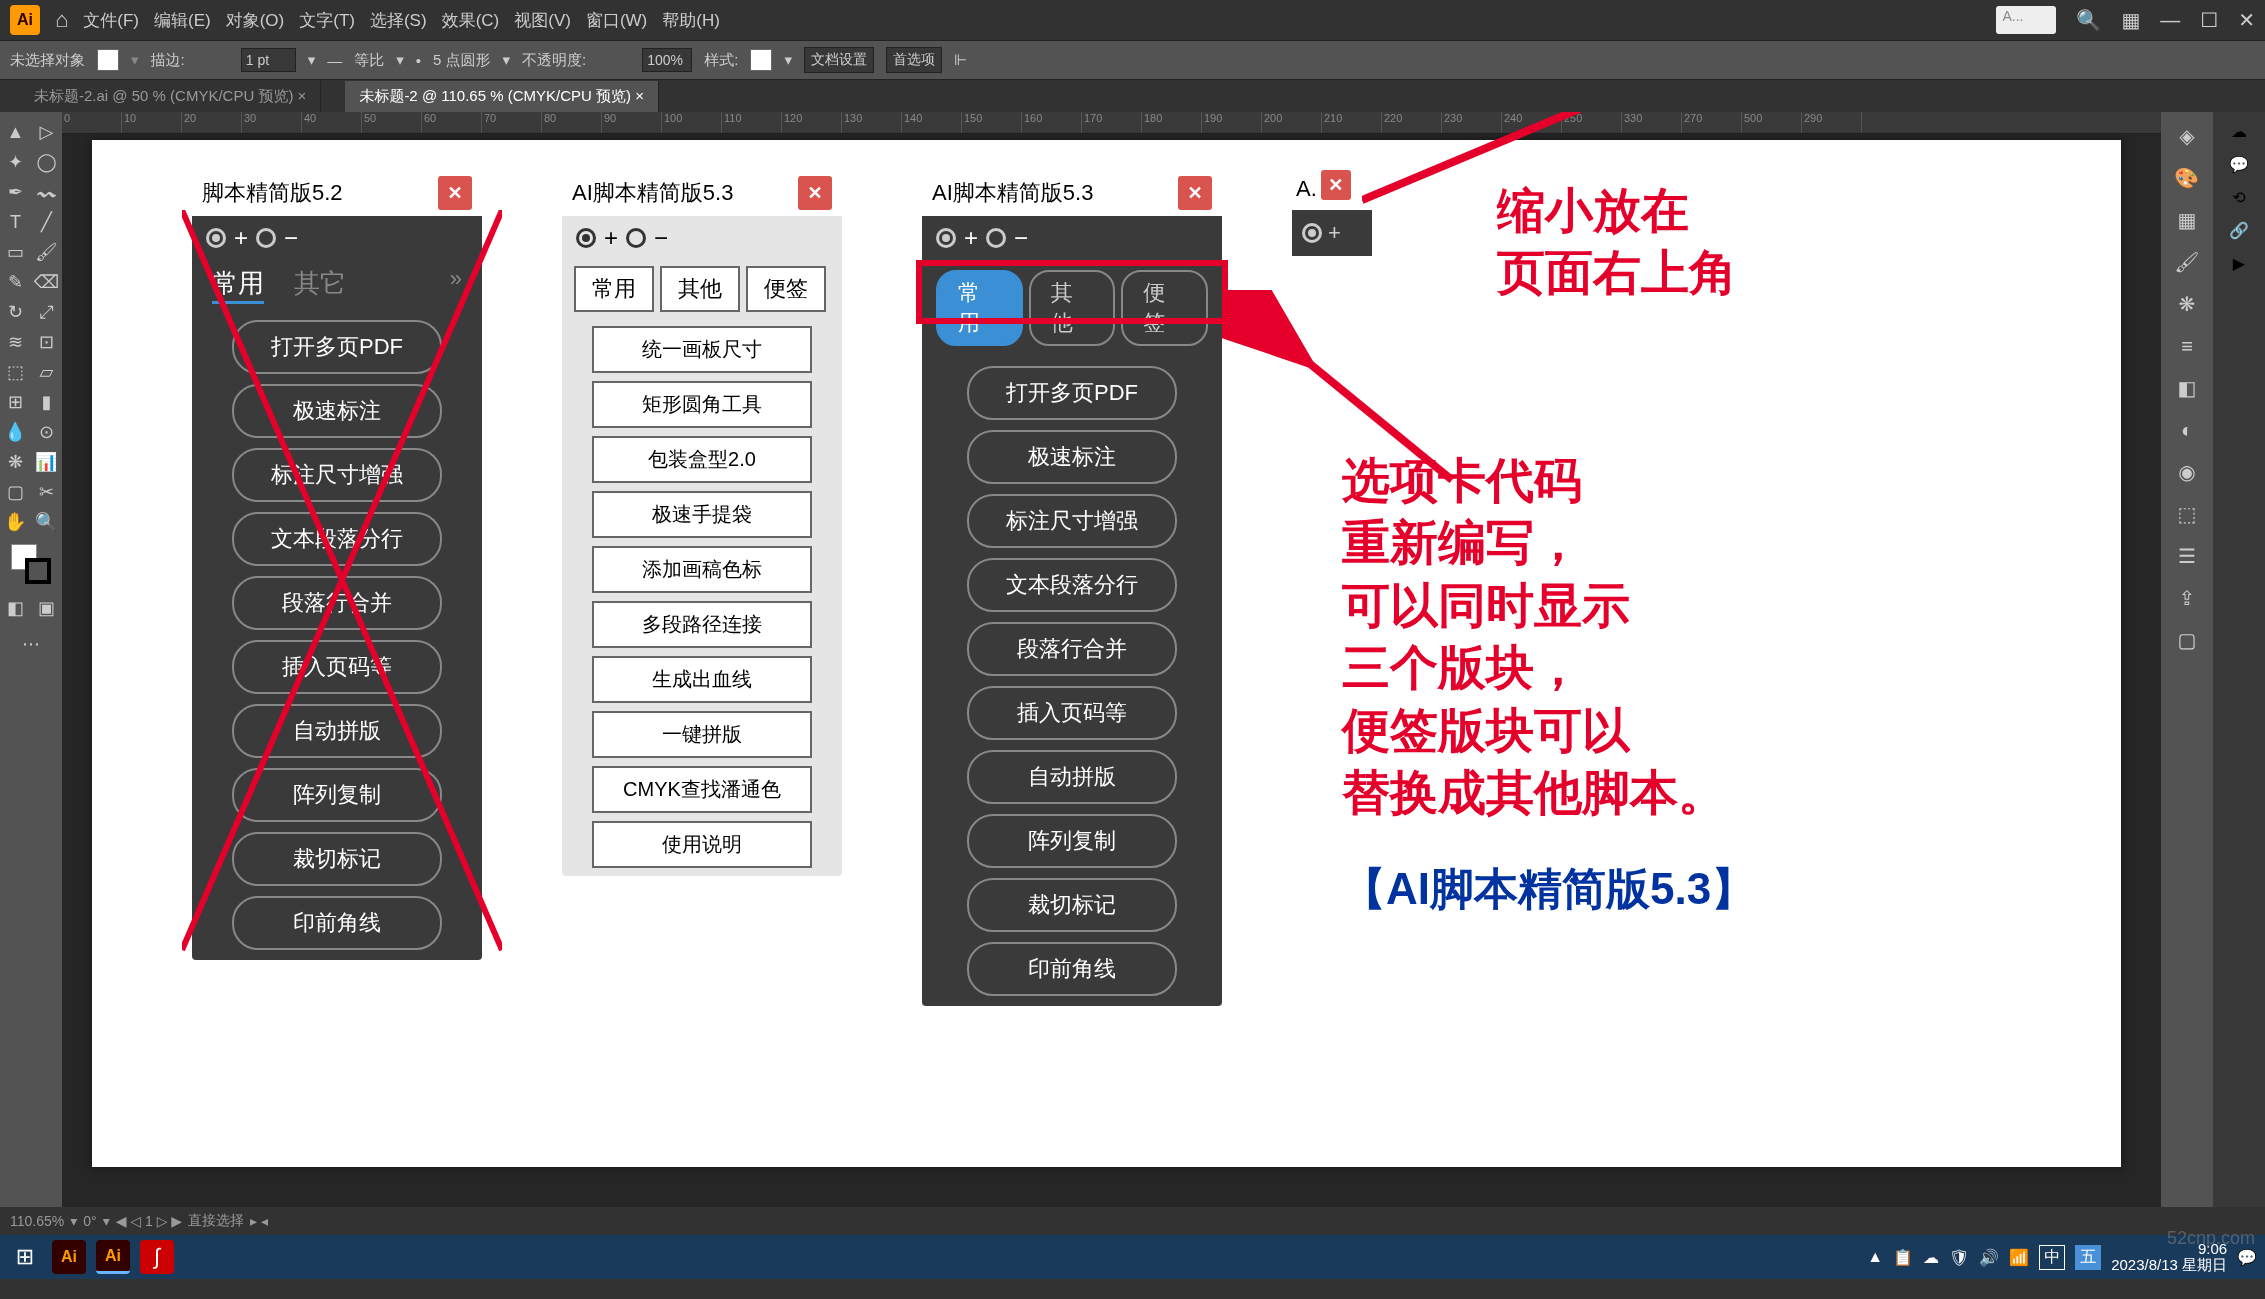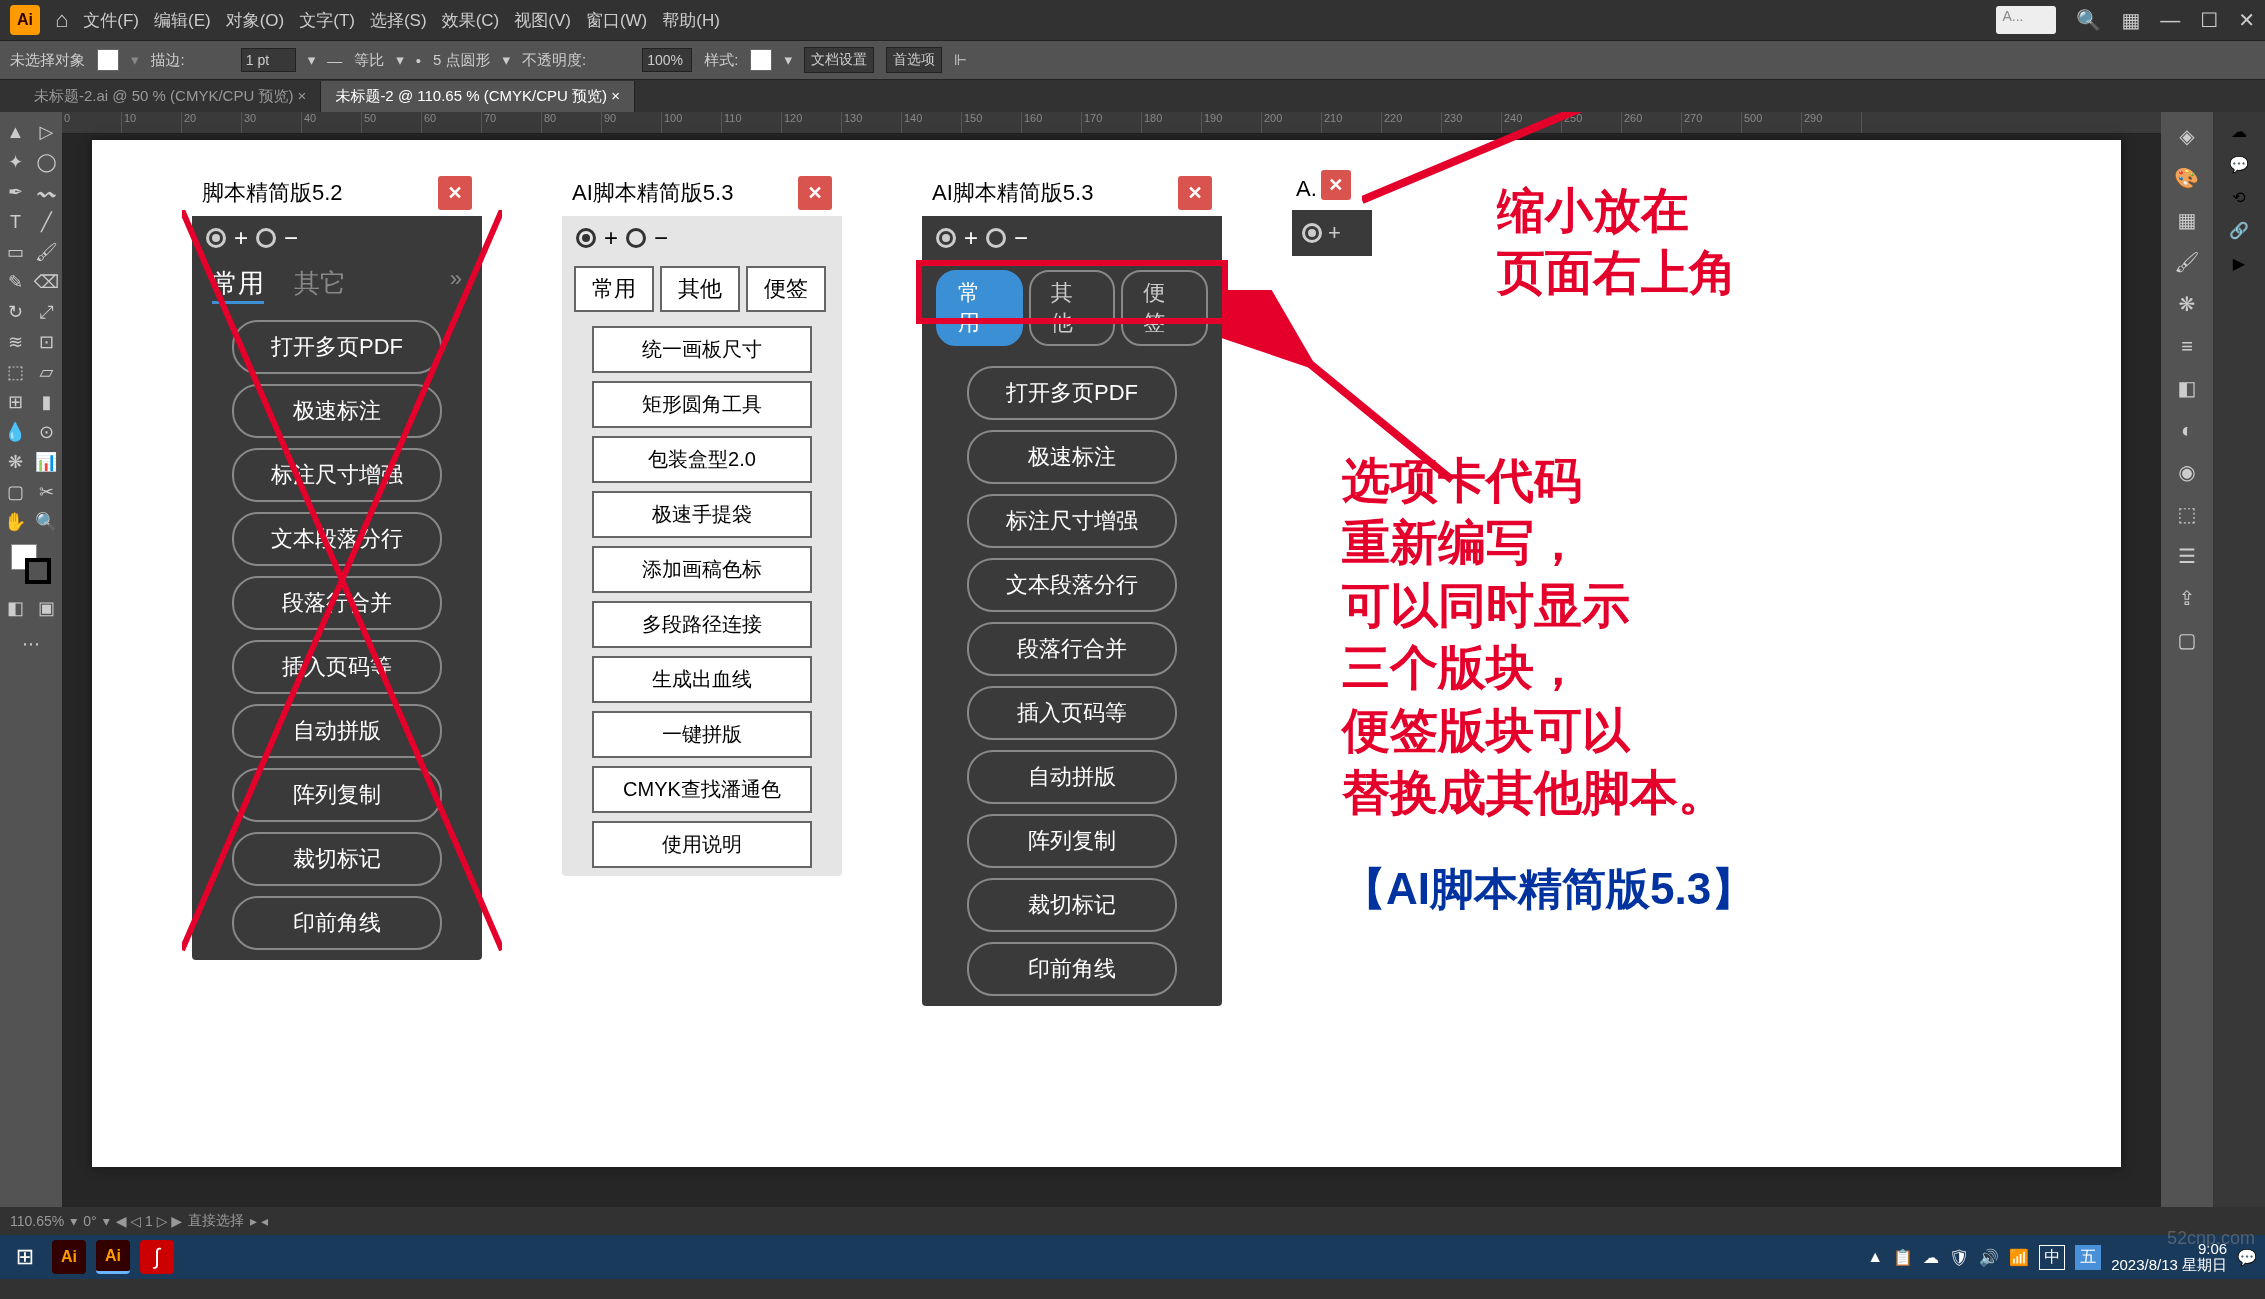--- a/index.html
+++ b/index.html
@@ -14,21 +14,21 @@
 .search-box-top { width: 60px; height: 28px; background: #eee; border-radius: 3px; font-size: 14px; color: #888; padding: 2px 6px; }
 .menubar-right span { font-size: 20px; }
 
 
 .controlbar { height: 40px; background: #535353; display: flex; align-items: center; padding: 0 10px; gap: 12px; color: #ccc; font-size: 15px; border-top: 1px solid #222; border-bottom: 1px solid #222; }
 .controlbar input, .controlbar select { background: #383838; border: 1px solid #222; color: #ccc; height: 24px; font-size: 14px; padding: 0 4px; margin-left: 44px; }
 .controlbar .swatch { width: 22px; height: 22px; background: #fff; border: 1px solid #666; }
 .controlbar .btn { background: #383838; border: 1px solid #222; color: #ccc; padding: 3px 6px; font-size: 14px; }
 
 
-.tabbar { height: 32px; background: #323232; display: flex; align-items: flex-end; padding-left: 20px; color: #999; font-size: 15px; }
+.tabbar { height: 32px; background: #323232; display: flex; align-items: flex-end; padding-left: 20px; color: #999; font-size: 15px; gap: 24px; }
 .tabbar .tab { padding: 6px 14px; background: #323232; border-right: 1px solid #222; }
 .tabbar .tab.active { background: #535353; color: #fff; }
 
 
 .main { position: relative; background: #262626; height: 1095px; display: flex; }
 .toolbox-left { width: 62px; background: #535353; display: flex; flex-direction: column; align-items: center; padding-top: 6px; gap: 2px; }
 .toolbox-left .tool { width: 28px; height: 28px; color: #ccc; font-size: 18px; display: flex; align-items: center; justify-content: center; }
 .toolbox-left .tool-row { display: flex; width: 100%; }
 .toolbox-left .tool-row .tool { flex: 1; }
 .fill-stroke { width: 40px; height: 40px; position: relative; margin-top: 6px; }
@@ -244,21 +244,21 @@
         <span>160</span>
         <span>170</span>
         <span>180</span>
         <span>190</span>
         <span>200</span>
         <span>210</span>
         <span>220</span>
         <span>230</span>
         <span>240</span>
         <span>250</span>
-        <span>260</span>
+        <span>330</span>
         <span>270</span>
         <span>500</span>
         <span>290</span>
     </div>
     <div class="canvas">
 
       <div class="panel panel-dark" style="left:100px; top:30px; width:290px;">
         <div class="panel-header">
             <span>脚本精简版5.2</span>
             <div class="close-btn">✕</div>

